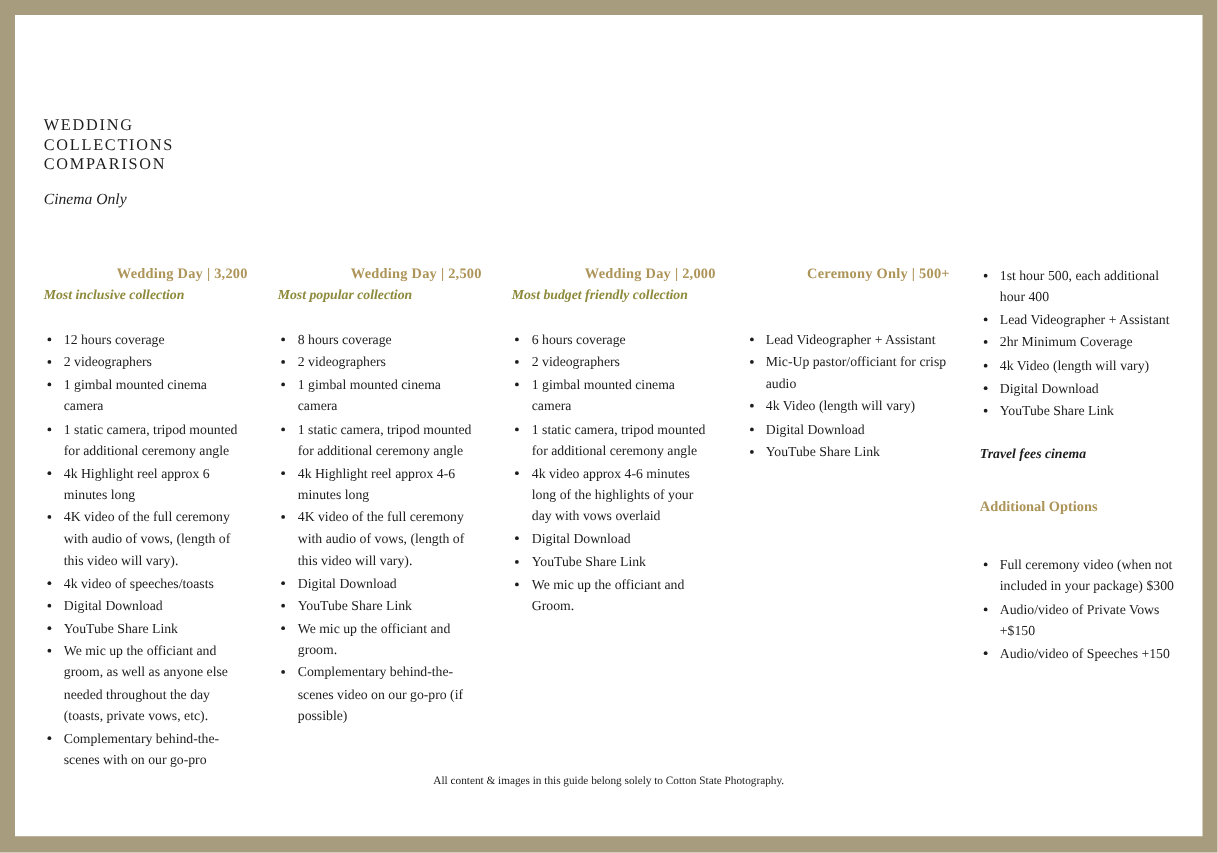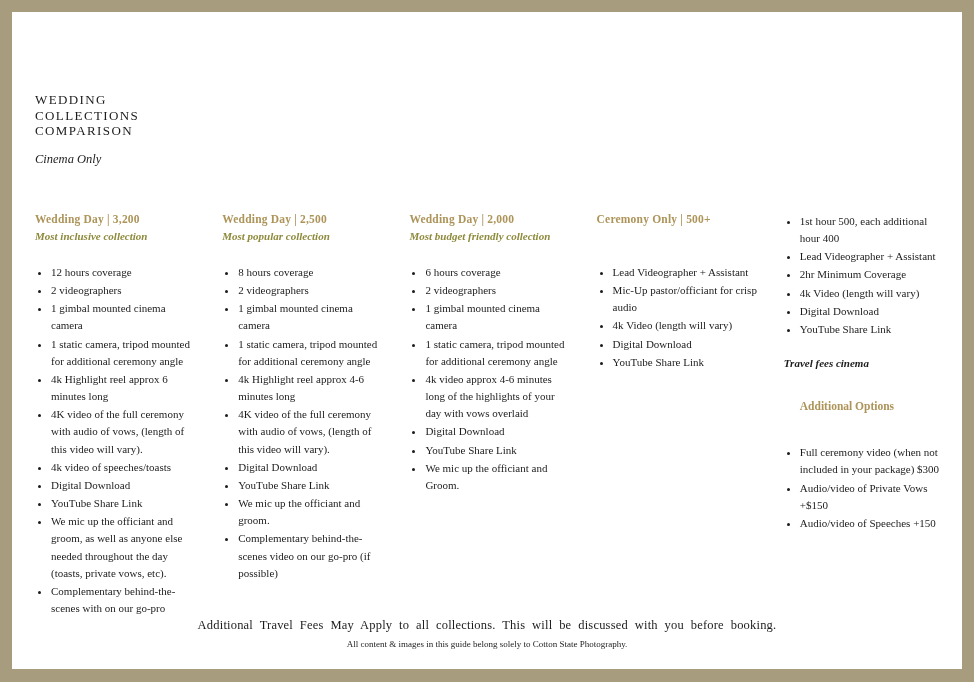--- a/index.html
+++ b/index.html
@@ -55,20 +55,21 @@
   }
   .col-head {
     height: 51px;
   }
   .col-heading {
     margin: 0;
     font-size: 11.5px;
     font-weight: bold;
     color: #ad9459;
     letter-spacing: 0.2px;
+    text-align: right;
   }
   .col-tagline {
     margin-top: 5px;
     font-size: 11px;
     font-weight: bold;
     font-style: italic;
     color: #8e8a3c;
   }
   ul.items {
     margin: 0;
@@ -83,21 +84,21 @@
   .col-note {
     margin: 17px 0 0 0;
     font-size: 11px;
     line-height: 1.56;
   }
   .col-note.italic {
     font-style: italic;
     font-weight: bold;
   }
   .extra-heading {
-    margin: 28px 0 0 16px;
+    margin: 28px 0 0 0;
     font-size: 11.5px;
     font-weight: bold;
     color: #ad9459;
   }
   ul.items.extra {
     margin-top: 32px;
   }
   .footer {
     position: absolute;
     left: 0;
@@ -219,17 +220,16 @@
       <ul class="items extra">
           <li>Full ceremony video (when not included in your package) $300</li>
           <li>Audio/video of Private Vows +$150</li>
           <li>Audio/video of Speeches +150</li>
         </ul>
     </section>
 
   </div>
 
   <div class="footer">
-    <div class="footer-line2">Additional Travel Fees May Apply to all collections. This will be discussed with you before booking.</div>
     <div class="footer-line3">All content &amp; images in this guide belong solely to Cotton State Photography.</div>
   </div>
 
 </div>
 
 </body></html>

